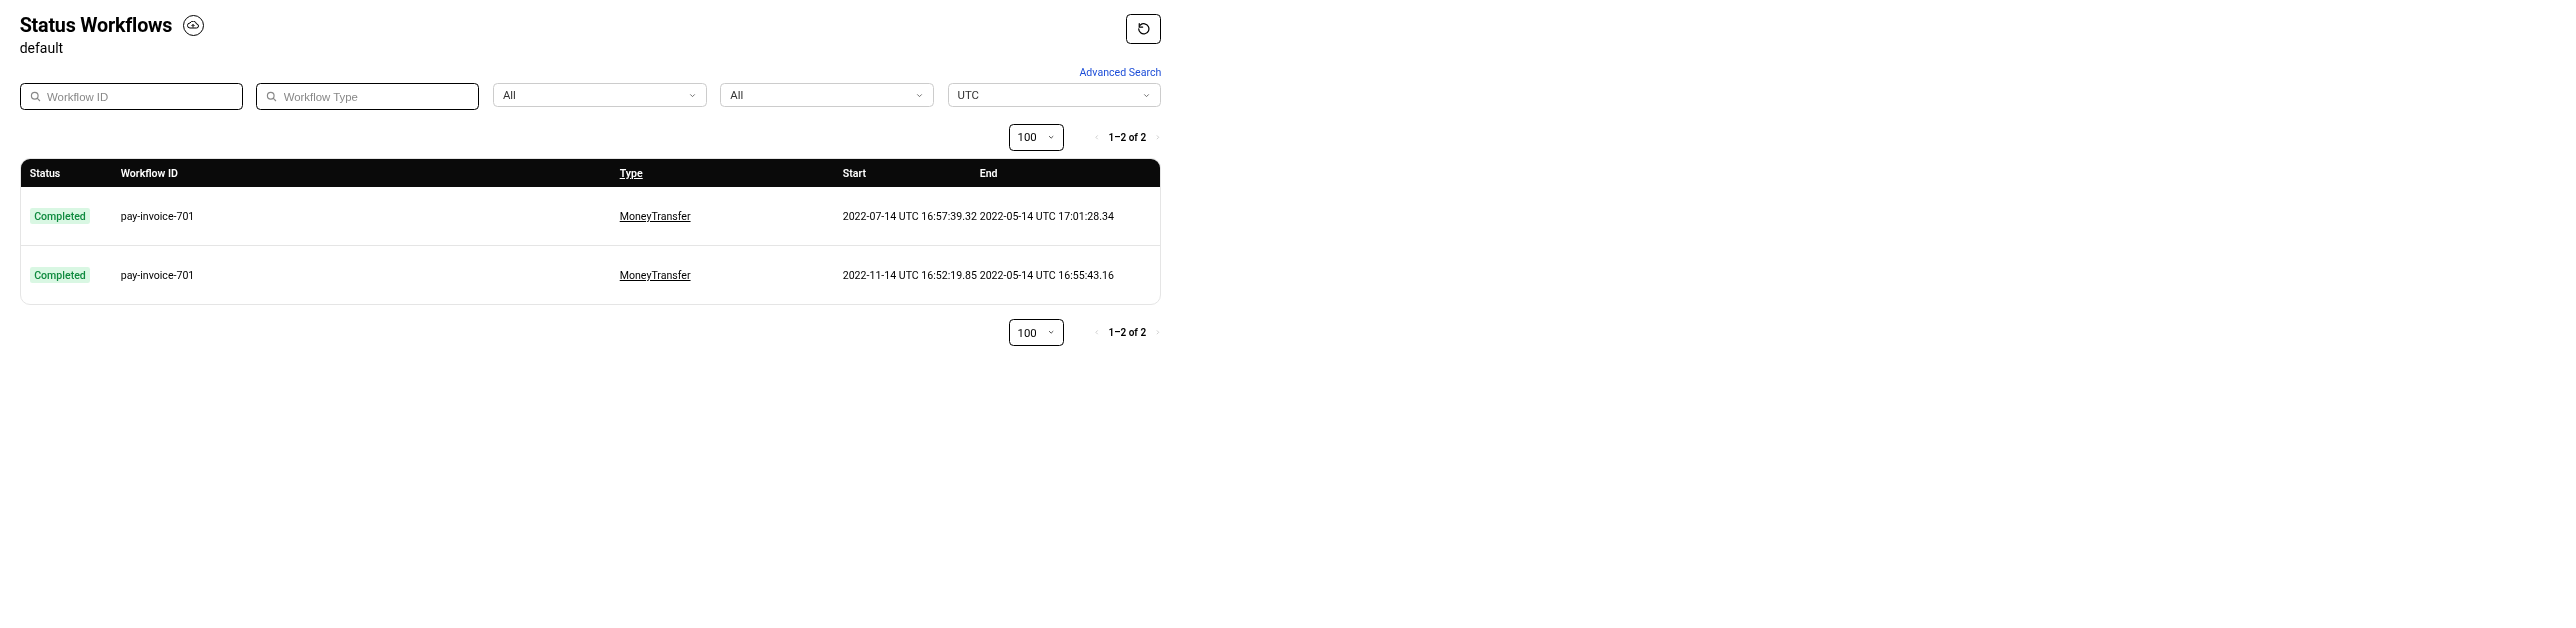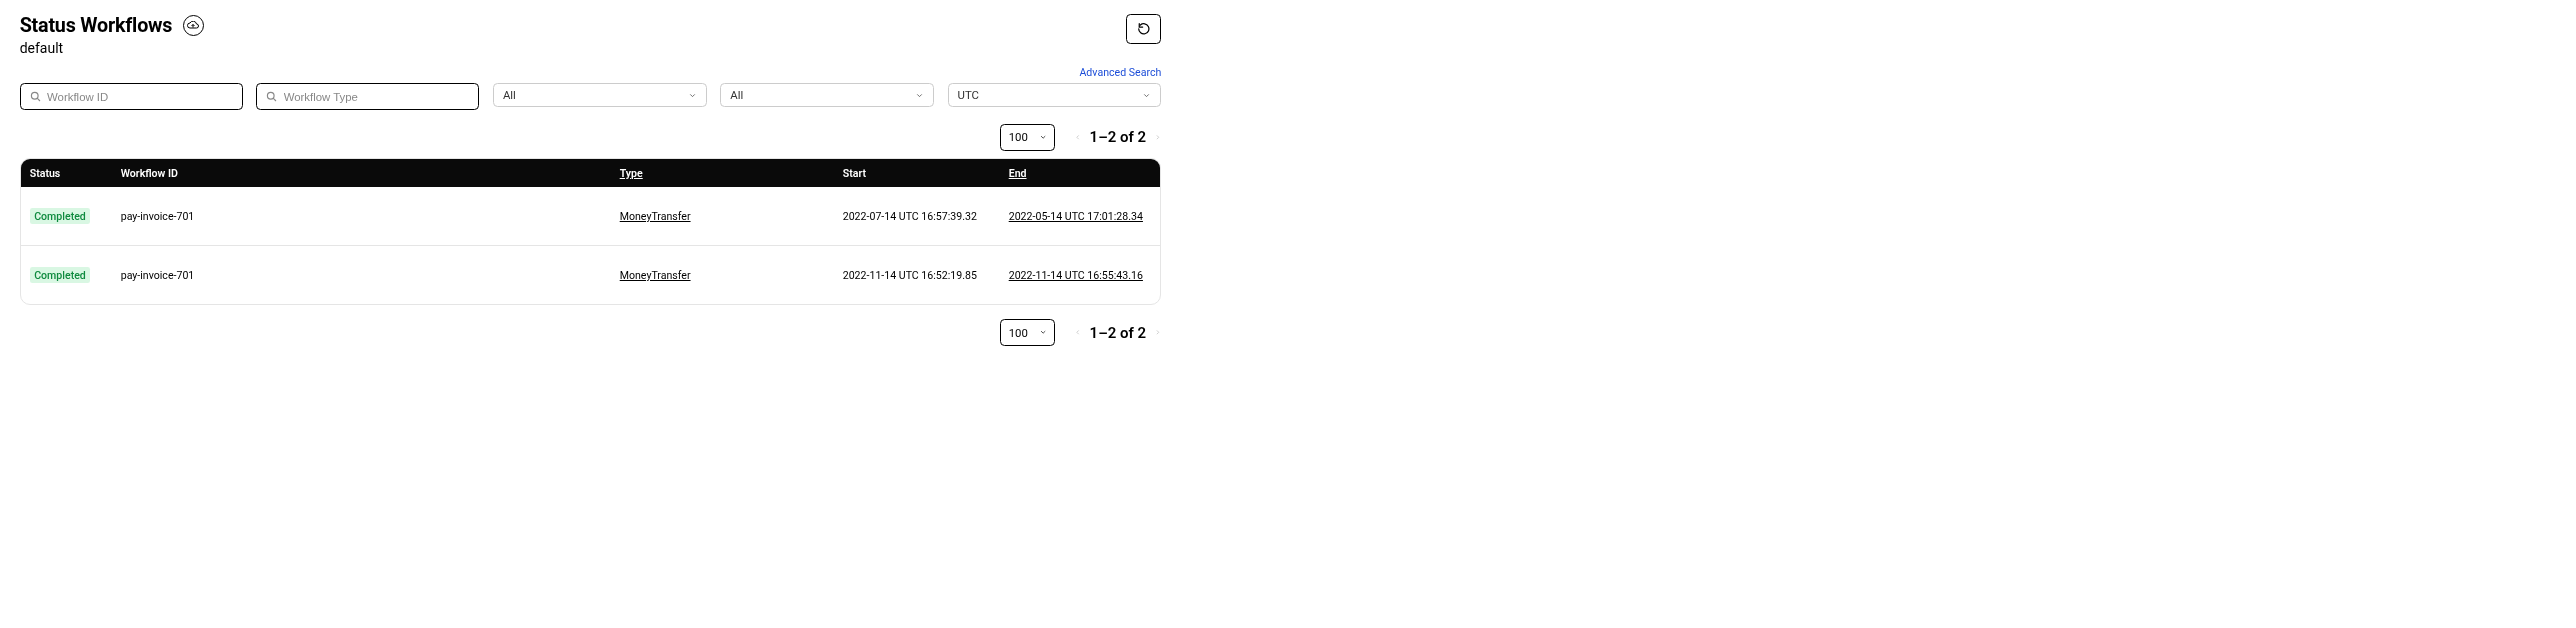--- a/index.html
+++ b/index.html
@@ -102,21 +102,21 @@
       justify-content: space-between;
       padding: 0 9px;
       font-size: 11.4px;
       color: #333;
       background: #fff;
     }
     .pagination-row {
       display: flex;
       justify-content: flex-end;
       align-items: center;
-      gap: 19px;
+      gap: 29px;
       margin-top: 13.6px;
     }
     .page-size-select {
       height: 27px;
       border: 1.1px solid #000;
       border-radius: 4.5px;
       display: flex;
       align-items: center;
       padding: 0 7.6px;
       gap: 10.6px;
@@ -125,21 +125,21 @@
     .page-nav {
       display: flex;
       align-items: center;
       gap: 7.6px;
     }
     .page-arrow {
       color: #ccc;
       font-size: 10.6px;
     }
     .page-info {
-      font-size: 15px;
+      font-size: 10px;
       font-weight: 600;
     }
     .table {
       width: 100%;
       margin-top: 7.6px;
       border: 0.8px solid #e5e5e5;
       border-radius: 10px;
       overflow: hidden;
     }
     .thead {
@@ -156,22 +156,22 @@
       border-top: 0.8px solid #e5e5e5;
       align-items: center;
       font-size: 10.6px;
     }
     .tbody .trow:first-child {
       border-top: none;
     }
     .col-status { width: 91px; }
     .col-id { width: 499px; }
     .col-type { width: 223px; text-decoration: underline; }
-    .col-start { width: 166px; }
-    .col-end { flex: 1; text-decoration: underline; }
+    .col-start { width: 137px; }
+    .col-end { flex: 1; }
     .status-badge {
       display: inline-block;
       background: #d9f7e3;
       color: #0e8a3e;
       padding: 1.5px 4.5px;
       border-radius: 2.3px;
       font-size: 10.6px;
       font-weight: 500;
     }
     svg { display: block; }
@@ -291,21 +291,21 @@
         <div class="col-id">pay-invoice-701</div>
         <div class="col-type">MoneyTransfer</div>
         <div class="col-start">2022-07-14 UTC 16:57:39.32</div>
         <div class="col-end">2022-05-14 UTC 17:01:28.34</div>
       </div>
       <div class="trow">
         <div class="col-status"><span class="status-badge">Completed</span></div>
         <div class="col-id">pay-invoice-701</div>
         <div class="col-type">MoneyTransfer</div>
         <div class="col-start">2022-11-14 UTC 16:52:19.85</div>
-        <div class="col-end">2022-11-14 UTC 16:55:43.16</div>
+        <div class="col-end">2022-05-14 UTC 16:55:43.16</div>
       </div>
     </div>
 </div>
 
 <div class="pagination-row">
   <div class="page-size-select">
     <span>100</span>
     <span>
       <svg width="8.3" height="8.3" viewBox="0 0 24 24" fill="none" stroke="#333" stroke-width="2.5">
           <polyline points="6 9 12 15 18 9"></polyline>

